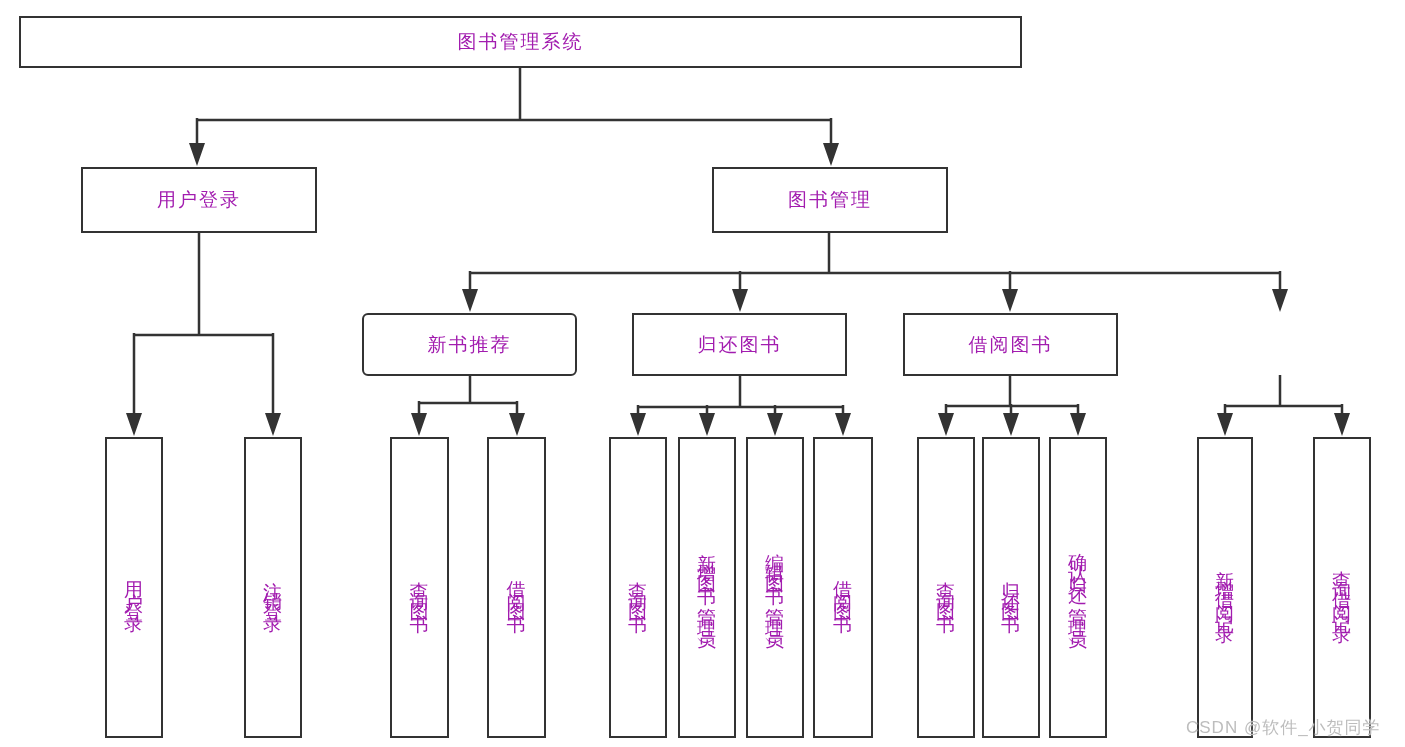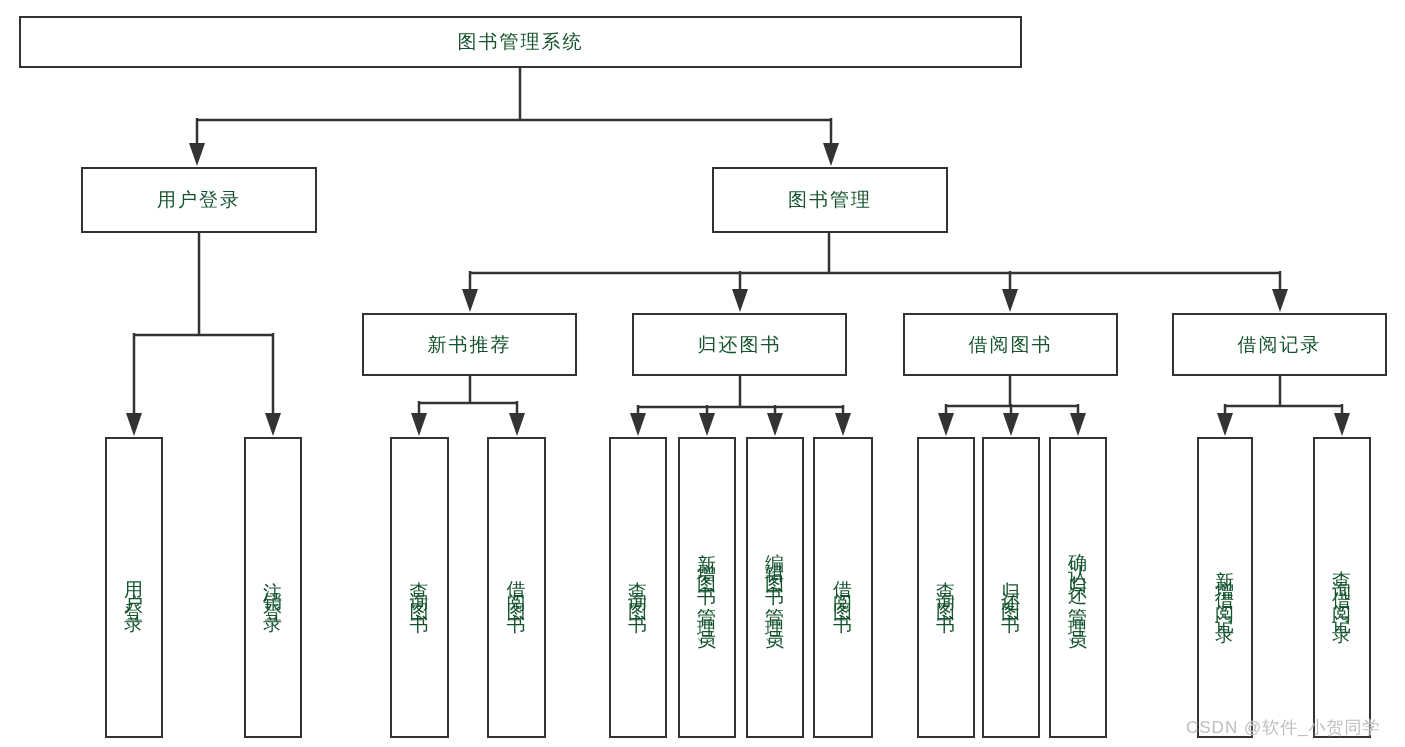--- a/index.html
+++ b/index.html
@@ -21,21 +21,21 @@
     top: 0;
   }
   .box {
     position: absolute;
     box-sizing: border-box;
     border: 2.5px solid #333333;
     background: #ffffff;
     display: flex;
     align-items: center;
     justify-content: center;
-    color: #14532d;
+    color: #a21caf;
   }
   .hlabel {
     font-size: 19px;
     letter-spacing: 2px;
     white-space: nowrap;
   }
   .vtext {
     writing-mode: vertical-rl;
     text-orientation: mixed;
     font-size: 19px;
@@ -121,31 +121,28 @@
     <span class="hlabel">图书管理系统</span>
   </div>
 
   <div class="box" style="left:81px; top:167px; width:236px; height:66px;">
     <span class="hlabel">用户登录</span>
   </div>
   <div class="box" style="left:712px; top:167px; width:236px; height:66px;">
     <span class="hlabel">图书管理</span>
   </div>
 
-  <div class="box" style="left:362px; top:313px; width:215px; height:63px;">
+  <div class="box" style="left:362px; top:313px; width:215px; height:63px;border-radius:6px;">
     <span class="hlabel">新书推荐</span>
   </div>
   <div class="box" style="left:632px; top:313px; width:215px; height:63px;">
     <span class="hlabel">归还图书</span>
   </div>
   <div class="box" style="left:903px; top:313px; width:215px; height:63px;">
     <span class="hlabel">借阅图书</span>
-  </div>
-  <div class="box" style="left:1172px; top:313px; width:215px; height:63px;">
-    <span class="hlabel">借阅记录</span>
   </div>
 
   <div class="box" style="left:105px; top:437px; width:58px; height:301px;">
     <span class="vtext">用户登录</span>
   </div>
   <div class="box" style="left:244px; top:437px; width:58px; height:301px;">
     <span class="vtext">注销登录</span>
   </div>
 
   <div class="box" style="left:390px; top:437px; width:59px; height:301px;">

